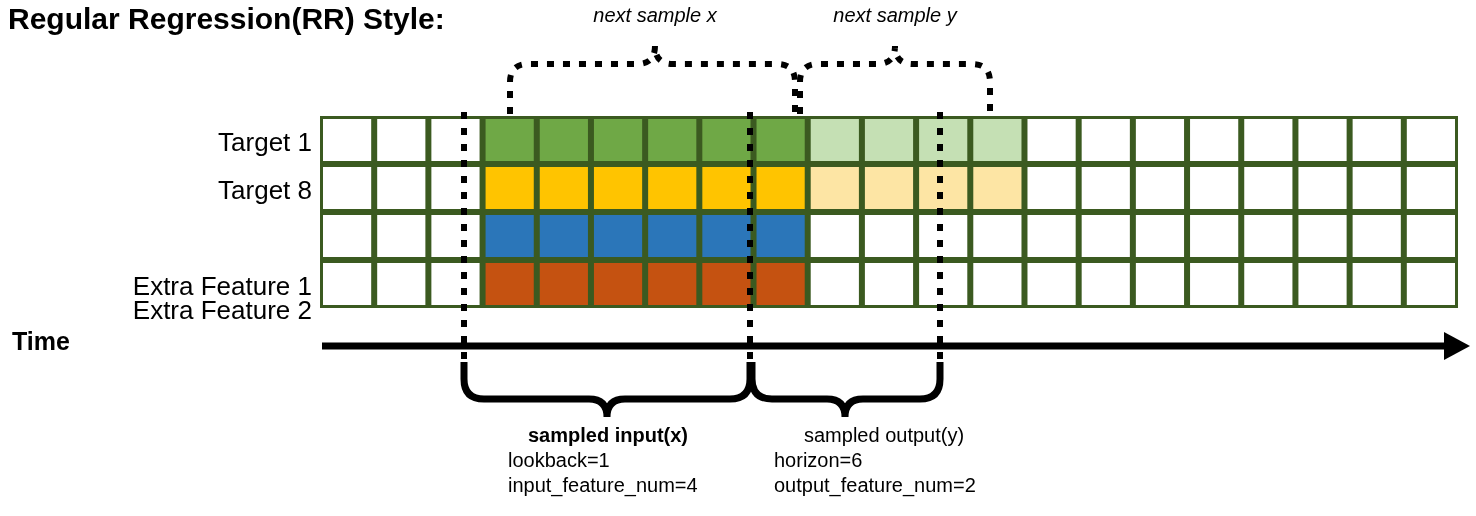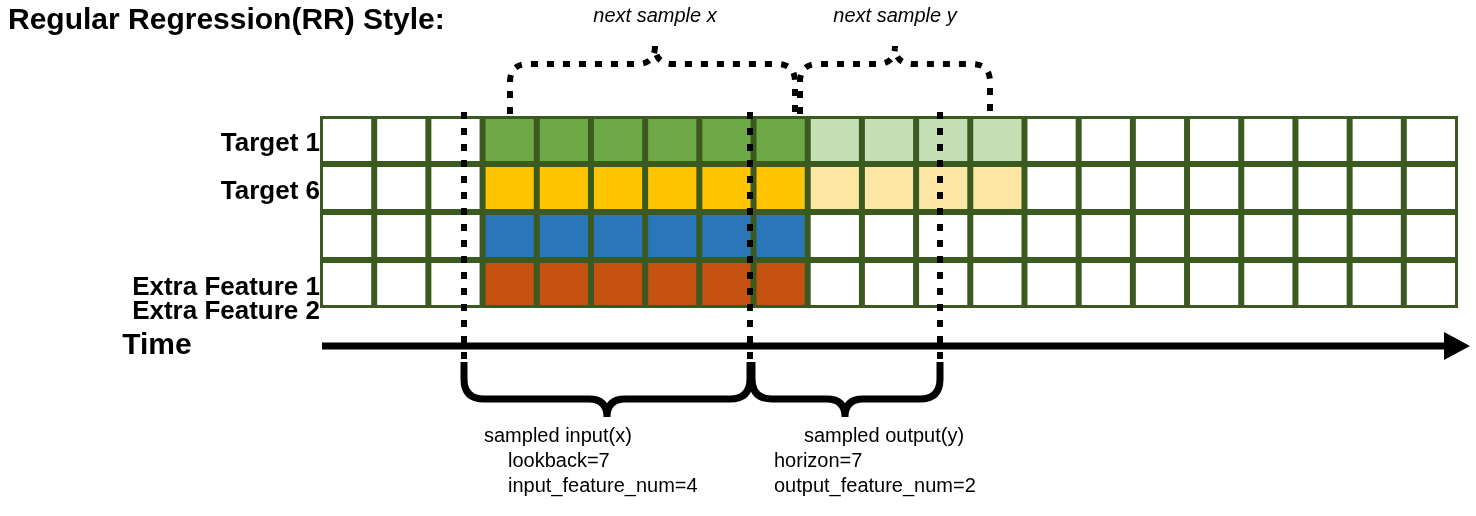--- a/index.html
+++ b/index.html
@@ -13,62 +13,62 @@
   #stage{position:absolute;left:0;top:0;width:1476px;height:396px;}
   svg.layer{position:absolute;left:0;top:0;width:1476px;height:516px;}
 
   .title{
     position:absolute;left:8px;top:2px;
     font-size:30px;font-weight:bold;color:#000;
     letter-spacing:0px;white-space:nowrap;
   }
   .rowlabel{
     position:absolute;
-    font-size:26px;font-weight:bold;color:#000;
+    font-size:26px;font-weight:normal;color:#000;
     text-align:right;white-space:nowrap;
-    width:300px;left:20px;
+    width:300px;left:12px;
   }
   .timelabel{
     position:absolute;left:12px;top:327px;width:290px;
-    font-size:30px;font-weight:bold;color:#000;text-align:center;
+    font-size:25px;font-weight:bold;color:#000;text-align:left;
   }
   .bracelabel{
     position:absolute;
     font-size:20px;font-style:italic;color:#000;
     white-space:nowrap;text-align:center;
   }
   .annot{
     position:absolute;
     font-size:20px;color:#000;white-space:pre;
     line-height:25px;
   }
 </style>
 </head>
 <body>
 
 <div id="stage">
 
   <div class="title">Regular Regression(RR) Style:</div>
 
   <div class="rowlabel" style="top:127px;">Target 1</div>
-  <div class="rowlabel" style="top:175px;">Target 6</div>
+  <div class="rowlabel" style="top:175px;">Target 8</div>
   <div class="rowlabel" style="top:223px;margin-top:48px;">Extra Feature 1</div>
   <div class="rowlabel" style="top:271px;margin-top:24px;">Extra Feature 2</div>
 
   <div class="timelabel">Time</div>
 
   <div class="bracelabel" style="left:525px;top:4px;width:260px;">next sample x</div>
   <div class="bracelabel" style="left:790px;top:4px;width:210px;">next sample y</div>
 
-  <div class="annot" style="left:484px;top:423px;">sampled input(x)</div>
-  <div class="annot" style="left:508px;top:448px;">lookback=7</div>
+  <div class="annot" style="left:528px;top:423px;font-weight:bold;">sampled input(x)</div>
+  <div class="annot" style="left:508px;top:448px;">lookback=1</div>
   <div class="annot" style="left:508px;top:473px;text-align:center;">input_feature_num=4</div>
 
   <div class="annot" style="left:804px;top:423px;">sampled output(y)</div>
-  <div class="annot" style="left:774px;top:448px;">horizon=7</div>
+  <div class="annot" style="left:774px;top:448px;">horizon=6</div>
   <div class="annot" style="left:774px;top:473px;">output_feature_num=2</div>
 
   <svg class="layer" viewBox="0 0 1476 516">
     <g id="grid-cells">
         <rect x="320" y="116" width="1138" height="192" fill="#3B5A20"></rect>
         <rect x="323.00" y="119.00" width="48.19" height="42.00" fill="#FFFFFF"></rect>
         <rect x="377.19" y="119.00" width="48.19" height="42.00" fill="#FFFFFF"></rect>
         <rect x="431.38" y="119.00" width="48.19" height="42.00" fill="#FFFFFF"></rect>
         <rect x="485.57" y="119.00" width="48.19" height="42.00" fill="#6FA846"></rect>
         <rect x="539.76" y="119.00" width="48.19" height="42.00" fill="#6FA846"></rect>

